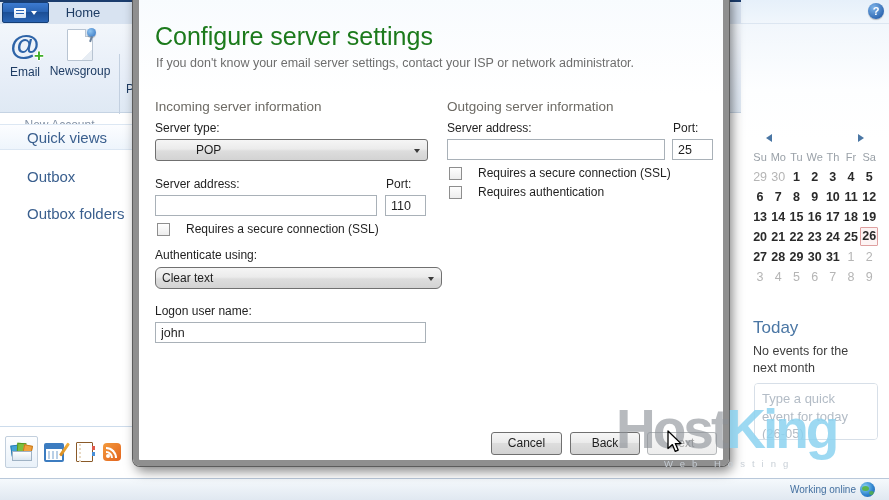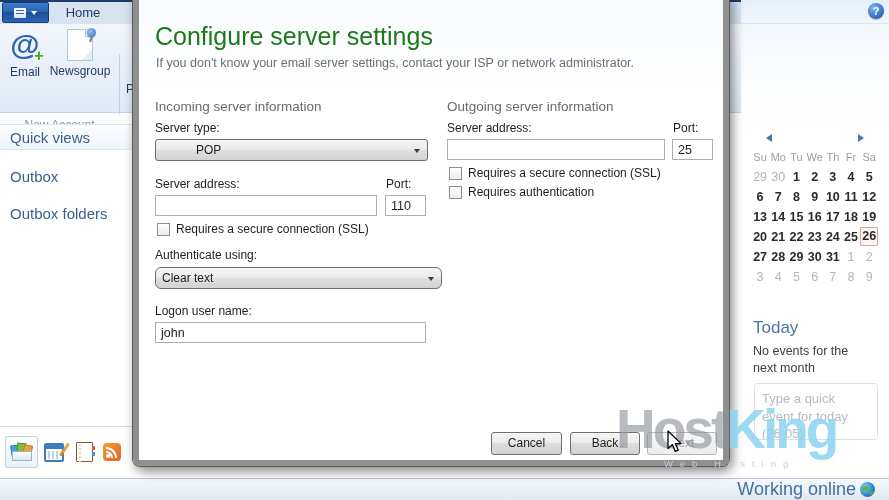--- a/index.html
+++ b/index.html
@@ -32,21 +32,21 @@
   .page-icon::before { content:""; position:absolute; right:-1px; top:-1px; width:7px; height:7px;
     background:#dfe9f4; border-left:1px solid #b8c4d2; border-bottom:1px solid #b8c4d2; }
   .pin-glyph { position:absolute; right:-4px; top:-2px; width:9px; height:9px; border-radius:50%;
     background:radial-gradient(circle at 35% 35%,#8fc4f0,#2f6fbe); box-shadow:0 1px 1px rgba(0,0,0,.3); }
   .pin-glyph::after { content:""; position:absolute; left:3px; top:8px; width:1.5px; height:6px; background:#6b819c; transform:rotate(18deg); }
   .ribbon-sep { position:absolute; left:119px; top:30px; width:1px; height:60px; background:#c3d0e0; }
   .ribbon-partial { position:absolute; left:126px; top:58px; font-size:12px; color:#1e3c64; }
   .group-label { position:absolute; left:0; top:94px; width:119px; text-align:center; font-size:12px; color:#8593a6; }
 
   
-  .side-item { position:absolute; left:0; width:134px; height:26px; line-height:26px; font-size:15px; color:#3a5f8e; padding-left:10px; }
+  .side-item { position:absolute; left:0; width:134px; height:26px; line-height:26px; font-size:15px; color:#3a5f8e; padding-left:27px; }
   .side-item.selected { background:linear-gradient(180deg,#fcfdff,#eef5fc); border:1px solid #dce7f3; border-left:none; }
   .side-sep { position:absolute; left:0; top:426px; width:134px; height:1px; background:#cddcec; }
 
   .shortcut { position:absolute; top:439px; width:24px; height:26px; display:flex; align-items:center; justify-content:center; }
   .shortcut.framed { top:436px; width:33px; height:32px; border:1px solid #c2cfdd; border-radius:2px;
     background:linear-gradient(180deg,#fdfeff,#e9f1f9); }
   .icn-mail { position:relative; width:22px; height:18px; }
   .icn-mail .c1 { position:absolute; left:0; top:2px; width:9px; height:11px; background:#43a3d8; transform:rotate(-8deg); border:1px solid #2c7cb0; }
   .icn-mail .c2 { position:absolute; left:6px; top:0; width:9px; height:11px; background:#7cbf3f; transform:rotate(4deg); border:1px solid #559422; }
   .icn-mail .c3 { position:absolute; left:12px; top:2px; width:9px; height:11px; background:#f0a03c; transform:rotate(12deg); border:1px solid #c67a1e; }
@@ -91,21 +91,21 @@
   .today-head { position:absolute; left:12px; top:318px; font-size:17px; color:#4a76a4; }
   .today-msg { position:absolute; left:12px; top:343px; width:122px; font-size:12.5px; color:#3d3d3d; line-height:1.35; }
   .quick-event { position:absolute; left:13px; top:383px; width:124px; height:57px; border:1px solid #d7dfe8; border-radius:4px;
     background:#fff; font-family:"Liberation Sans",sans-serif; font-size:13px; color:#202020; padding:6px 7px; resize:none; outline:none; line-height:1.35; }
   .quick-event::placeholder { color:#b3bcc6; }
 
   
   .statusbar { position:absolute; left:0; top:478px; width:889px; height:22px;
     background:linear-gradient(180deg,#f5f9fc,#e0e8f1); border-top:1px solid #b9c8da;
     display:flex; align-items:center; justify-content:flex-end; padding-right:14px; gap:4px; }
-  .status-text { font-size:18px; color:#4470a0; }
+  .status-text { font-size:10px; color:#4470a0; }
   .globe { width:15px; height:15px; border-radius:50%;
     background:radial-gradient(circle at 35% 35%,#8fd8f4,#3184cf 55%,#1c5da6); position:relative; overflow:hidden; }
   .globe::after { content:""; position:absolute; left:2px; top:4px; width:7px; height:5px; border-radius:50%; background:#57b33e; opacity:.9; }
   .globe::before { content:""; position:absolute; right:1px; bottom:2px; width:5px; height:4px; border-radius:50%; background:#57b33e; opacity:.8; }
 
   
   .dialog { position:absolute; left:133px; top:-7px; width:596px; height:473px; z-index:10;
     border:6px solid #8f8f8f; border-radius:0 0 7px 7px;
     box-shadow:0 0 0 1px #5c5c5c, 3px 5px 12px rgba(0,0,0,.5);
     background:linear-gradient(180deg,#f8fbfe 0,#ffffff 95px); }
@@ -113,21 +113,21 @@
   .dlg-sub { position:absolute; left:17px; top:57px; font-size:12.5px; color:#6e6e6e; }
   .sec-head { position:absolute; font-size:13.5px; color:#6d6a64; }
   .fld-label { position:absolute; font-size:12px; color:#1f1f1f; }
   .txt { position:absolute; height:21px; border:1px solid #a9b1b8; font-family:"Liberation Sans",sans-serif;
     font-size:12.5px; color:#1f1f1f; padding:1px 5px; outline:none; background:#fff; }
   .combo { position:absolute; height:22px; border:1px solid #707070; border-radius:3px;
     background:linear-gradient(180deg,#f5f5f5 0,#ebebeb 45%,#dddddd 55%,#d3d3d3 100%);
     font-size:12px; color:#1f1f1f; line-height:20px; padding-left:6px; }
   .combo .carr { position:absolute; right:7px; top:9px; width:0; height:0;
     border-left:3.5px solid transparent; border-right:3.5px solid transparent; border-top:4px solid #3a3a3a; }
-  .chk-row { position:absolute; display:flex; align-items:center; gap:6px; }
+  .chk-row { position:absolute; display:flex; align-items:center; gap:16px; }
   .chk { width:13px; height:13px; background:linear-gradient(180deg,#fefefe,#ededed); border:1px solid #8e8e8e; }
   .chk-lbl { font-size:12px; color:#1f1f1f; }
   .btn { position:absolute; height:23px; border:1px solid #707070; border-radius:3px;
     background:linear-gradient(180deg,#f6f6f6 0,#ebebeb 45%,#dddddd 50%,#d2d2d2 100%);
     font-size:12px; color:#1f1f1f; text-align:center; line-height:21px; }
   .btn.disabled { border-color:#b5b8ba; background:linear-gradient(180deg,#f7f7f7,#ededed); color:#a2a2a2; }
 
   
   .watermark { position:absolute; left:616px; top:402px; z-index:20; pointer-events:none; width:270px; }
   .wm-line { font-size:55px; font-weight:bold; letter-spacing:-3px; line-height:1; white-space:nowrap; }

